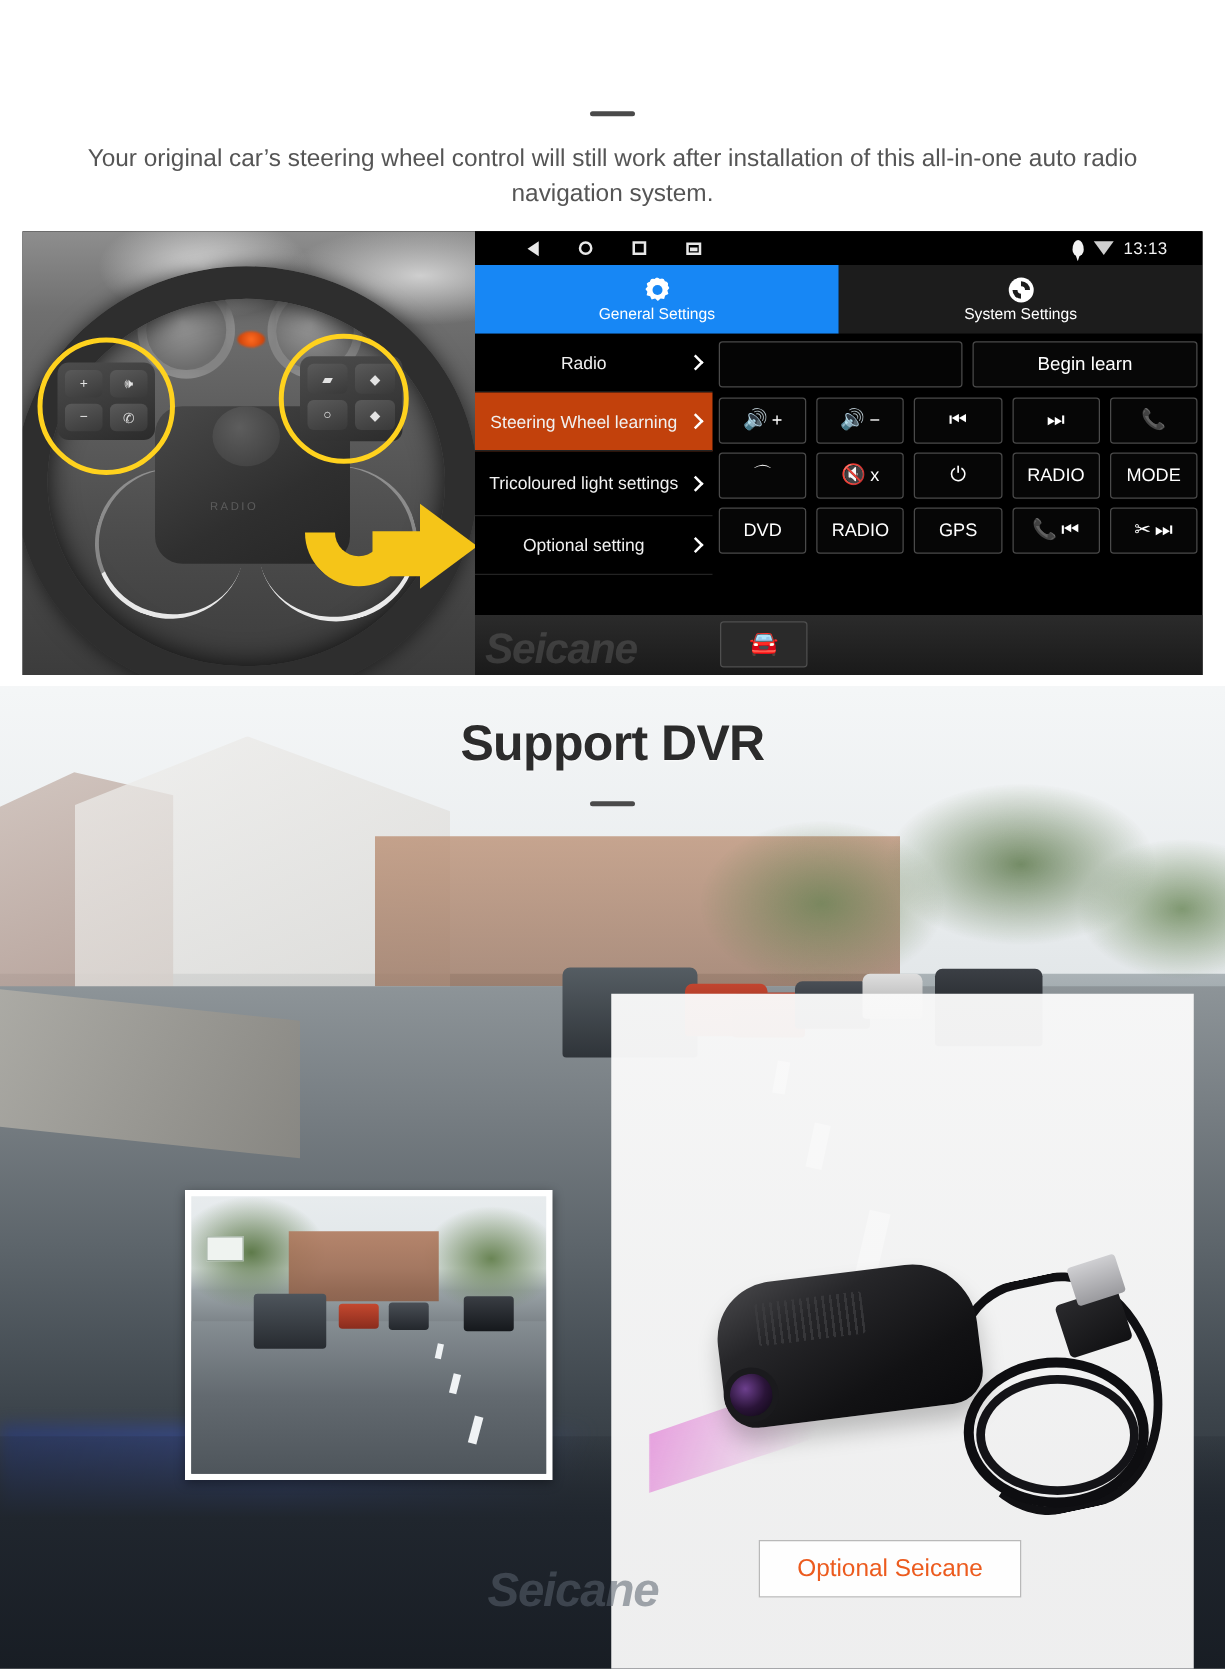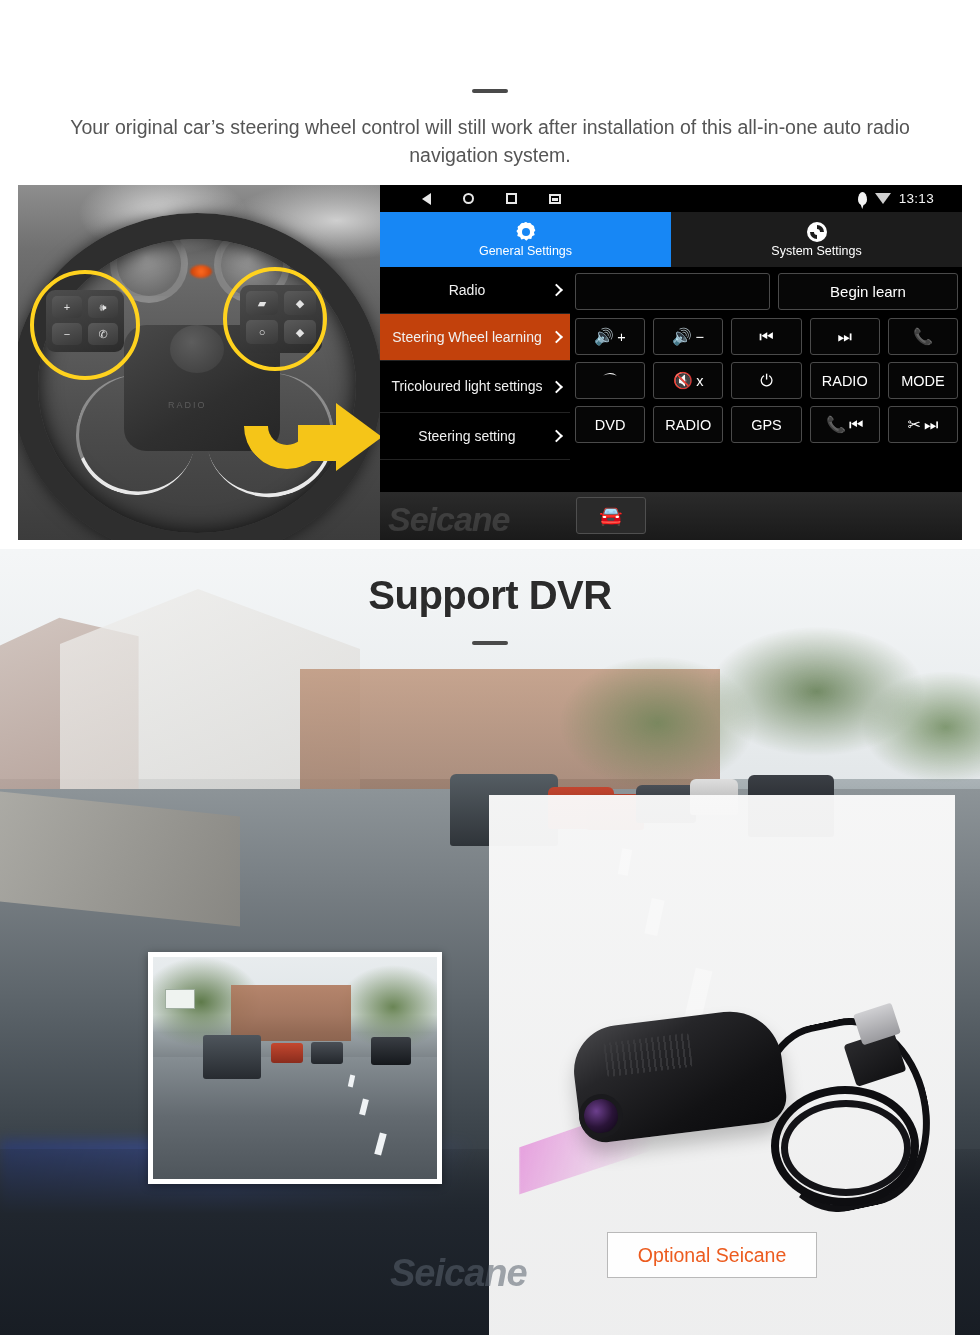--- a/index.html
+++ b/index.html
@@ -353,21 +353,21 @@
             </div>
             <div class="menu-item sel">
               <span>Steering Wheel learning</span>
               <span class="chev"></span>
             </div>
             <div class="menu-item tall">
               <span>Tricoloured light settings</span>
               <span class="chev"></span>
             </div>
             <div class="menu-item">
-              <span>Steering setting</span>
+              <span>Optional setting</span>
               <span class="chev"></span>
             </div>
           </div>
 
           <div class="hu-right">
             <div class="row-top">
               <div class="learn-input"></div>
               <div class="learn-btn">Begin learn</div>
             </div>
 

